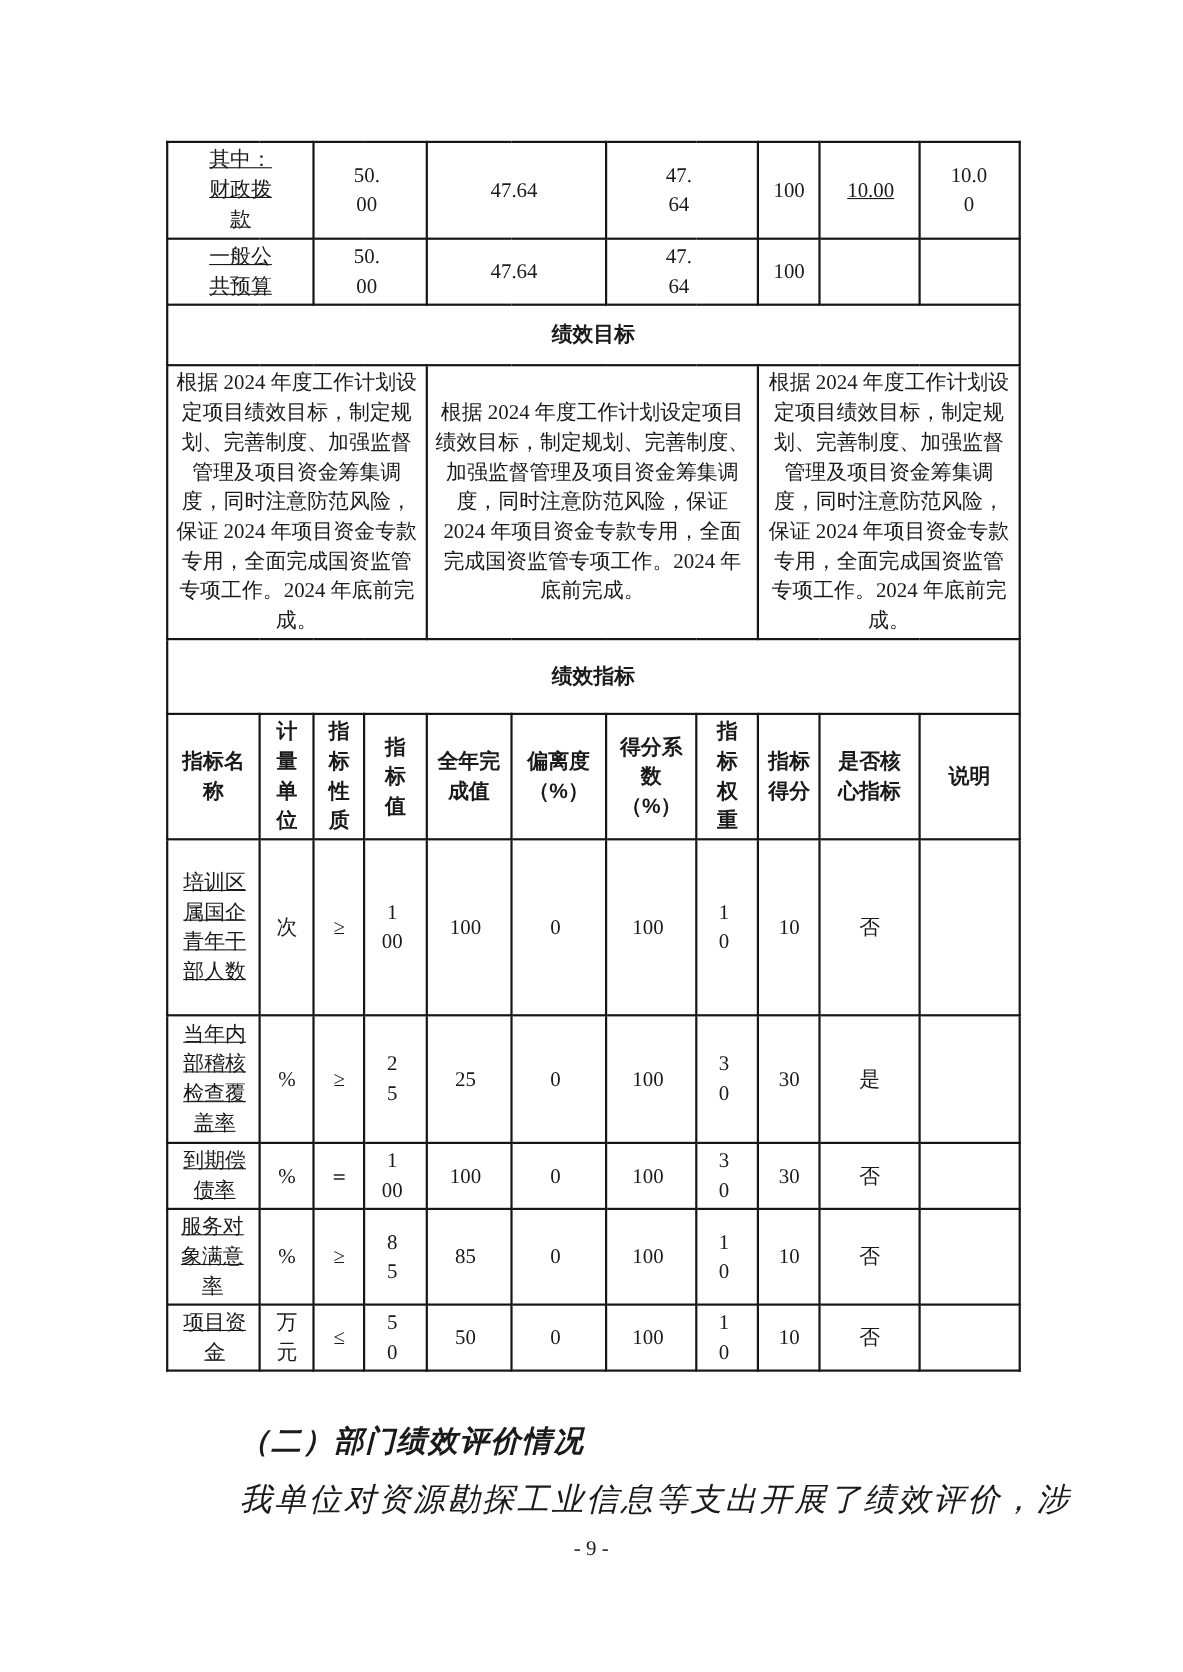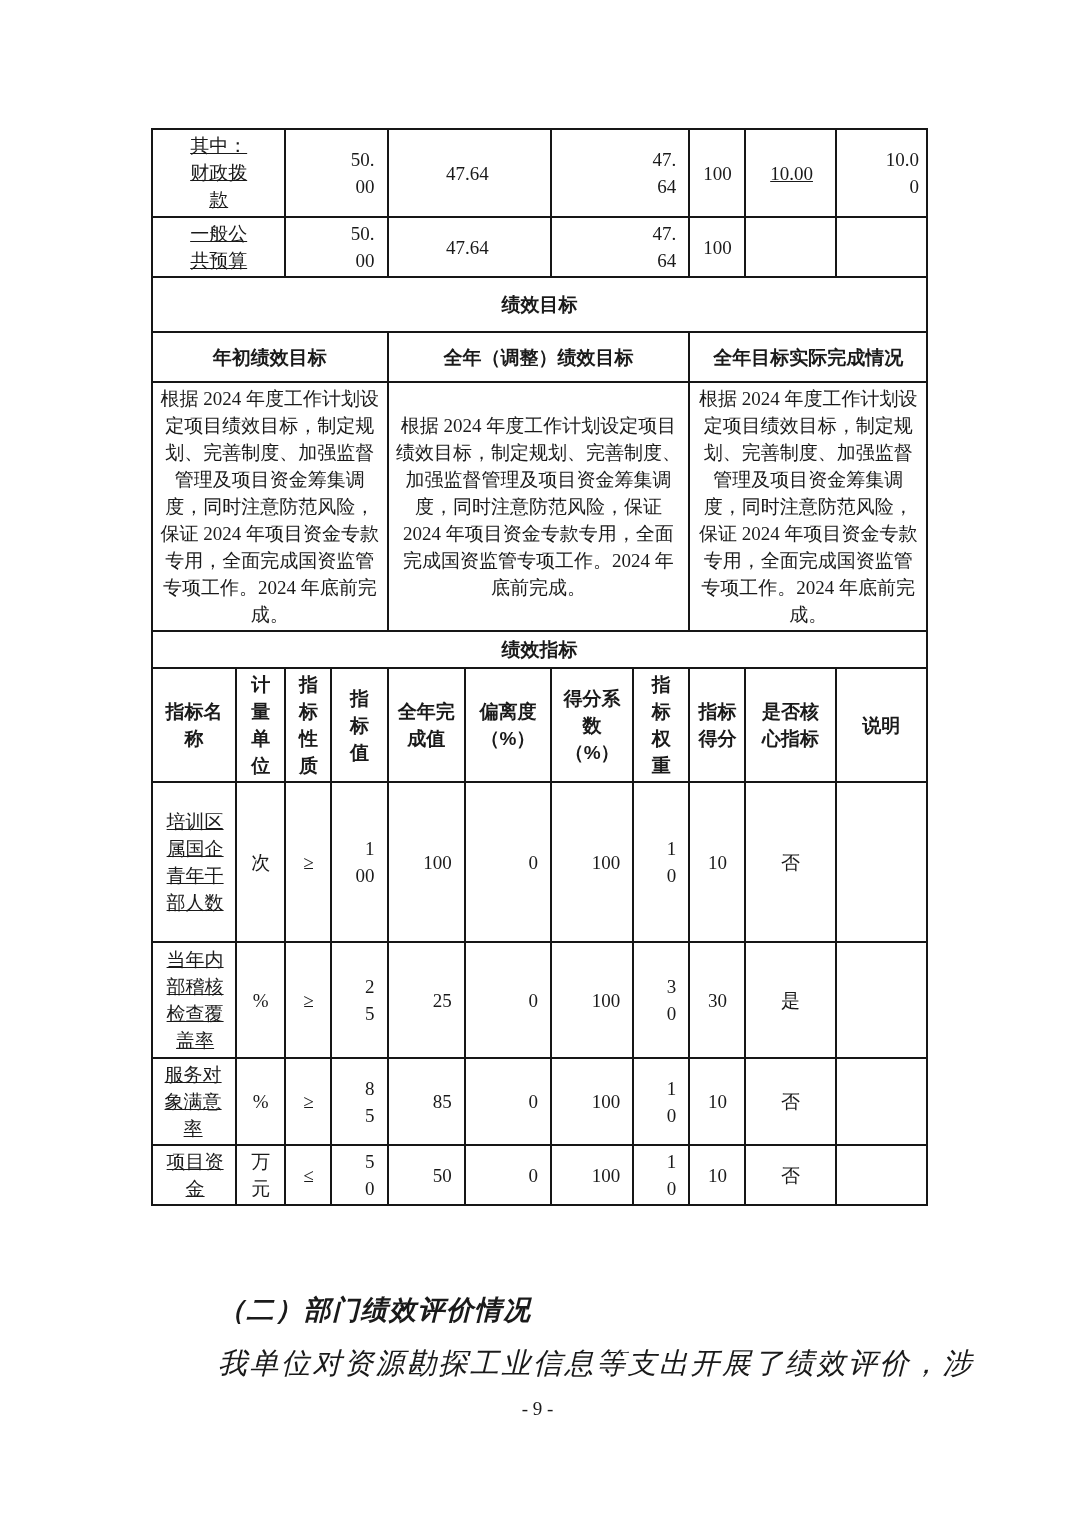--- a/index.html
+++ b/index.html
@@ -20,21 +20,21 @@
     border:2px solid #161616;
     padding:2px 6px;
     font-size:19px;
     line-height:27px;
     vertical-align:middle;
     white-space:pre-line;
     overflow:hidden;
     text-align:center;
   }
   td.ta-l{text-align:center;text-decoration:underline;}
-  td.ta-r{text-align:right;padding-right:12px;border-radius:13px;}
+  td.ta-r{padding-right:12px;border-radius:13px;}
   td.ta-c{text-align:center;}
   td.va-t{vertical-align:top;}
   td.num-r{text-align:center;padding-right:10px;}
   .sec-title{
     font-family:"Liberation Sans",sans-serif;
     font-weight:bold;
     font-size:23px;
     text-align:center;
     margin-top:48px;
   }
@@ -114,32 +114,27 @@
     <td colspan="2" class="ta-r">47.
 64</td>
     <td class="ta-c" style="padding:2px">100</td>
     <td class="ta-l"></td>
     <td class="ta-r"></td>
   </tr>
 
   <tr style="height:55px">
     <td colspan="11" class="sec-title">绩效目标</td>
   </tr>
-  <tr style="height:50px">
-    <td colspan="4" class="col-head">年初绩效目标</td>
-    <td colspan="4" class="col-head">全年（调整）绩效目标</td>
-    <td colspan="3" class="col-head">全年目标实际完成情况</td>
-  </tr>
   <tr style="height:196px">
     <td colspan="4" class="goal-text">根据 2024 年度工作计划设定项目绩效目标，制定规划、完善制度、加强监督管理及项目资金筹集调度，同时注意防范风险，保证 2024 年项目资金专款专用，全面完成国资监管专项工作。2024 年底前完成。</td>
     <td colspan="4" class="goal-text">根据 2024 年度工作计划设定项目绩效目标，制定规划、完善制度、加强监督管理及项目资金筹集调度，同时注意防范风险，保证 2024 年项目资金专款专用，全面完成国资监管专项工作。2024 年底前完成。</td>
     <td colspan="3" class="goal-text">根据 2024 年度工作计划设定项目绩效目标，制定规划、完善制度、加强监督管理及项目资金筹集调度，同时注意防范风险，保证 2024 年项目资金专款专用，全面完成国资监管专项工作。2024 年底前完成。</td>
   </tr>
 
-  <tr style="height:37px">
+  <tr style="height:68px">
     <td colspan="11" class="sec-title">绩效指标</td>
   </tr>
   <tr style="height:105px">
     <td class="col-head">指标名
 称</td>
     <td class="col-head">计
 量
 单
 位</td>
     <td class="col-head">指
@@ -195,20 +190,36 @@
 5</td>
     <td class="ta-r">25</td>
     <td class="ta-r">0</td>
     <td class="ta-r">100</td>
     <td class="ta-r">3
 0</td>
     <td class="ta-c">30</td>
     <td class="ta-c">是</td>
     <td class="ta-c"></td>
   </tr>
+  <tr style="height:48px">
+    <td class="ta-l tight" style="padding-left:8px">到期偿
+债率</td>
+    <td class="ta-c tight">%</td>
+    <td class="ta-c tight">＝</td>
+    <td class="ta-r tight">1
+00</td>
+    <td class="ta-r tight">100</td>
+    <td class="ta-r tight">0</td>
+    <td class="ta-r tight">100</td>
+    <td class="ta-r tight">3
+0</td>
+    <td class="ta-c tight">30</td>
+    <td class="ta-c tight">否</td>
+    <td class="ta-c tight"></td>
+  </tr>
   <tr style="height:85px">
     <td class="ta-l" style="padding-left:4px">服务对
 象满意
 率</td>
     <td class="ta-c">%</td>
     <td class="ta-c">≥</td>
     <td class="ta-r">8
 5</td>
     <td class="ta-r">85</td>
     <td class="ta-r">0</td>

